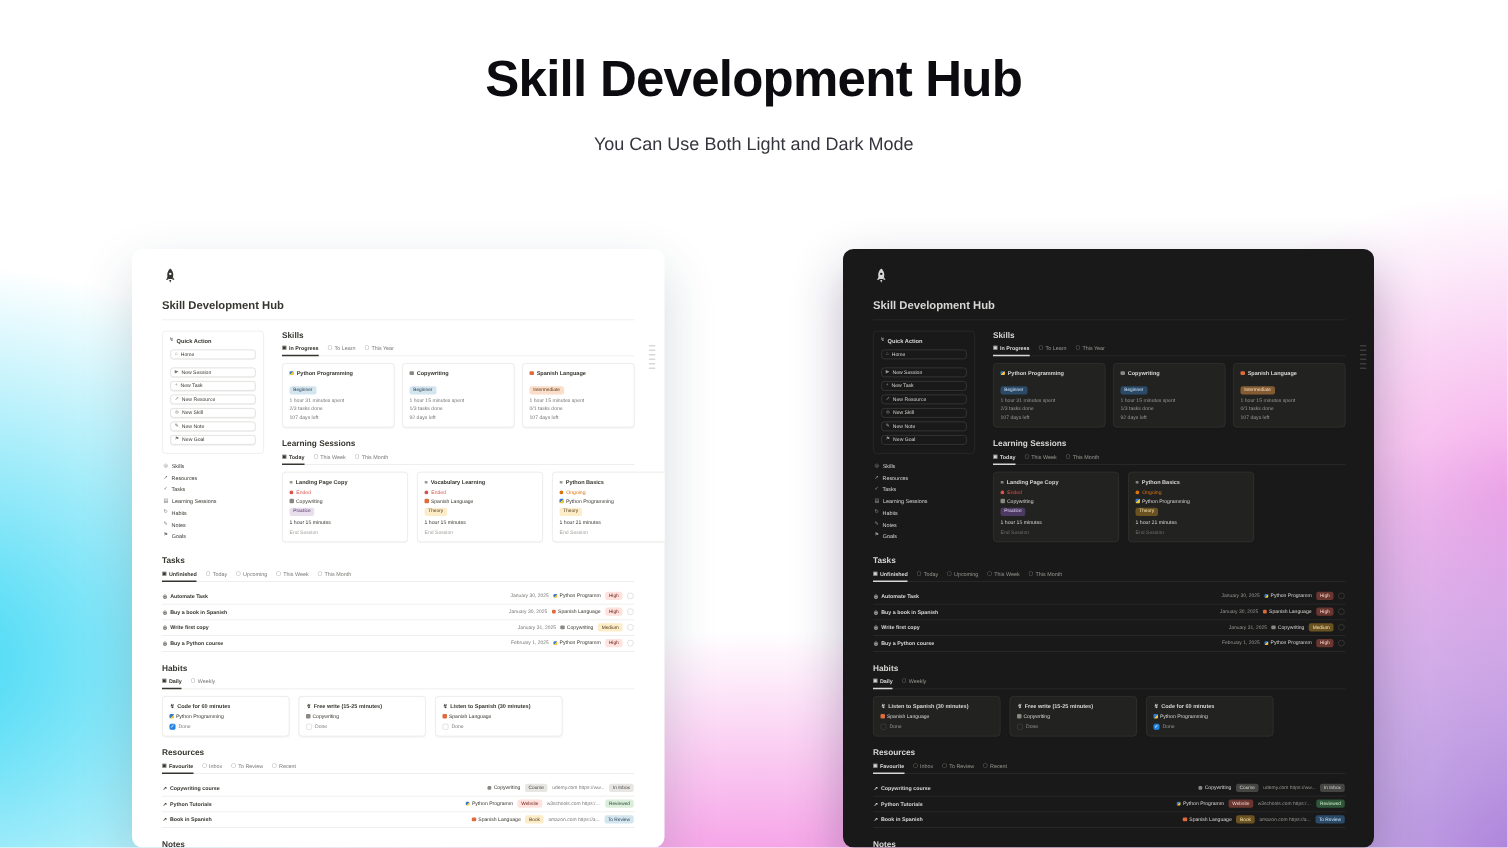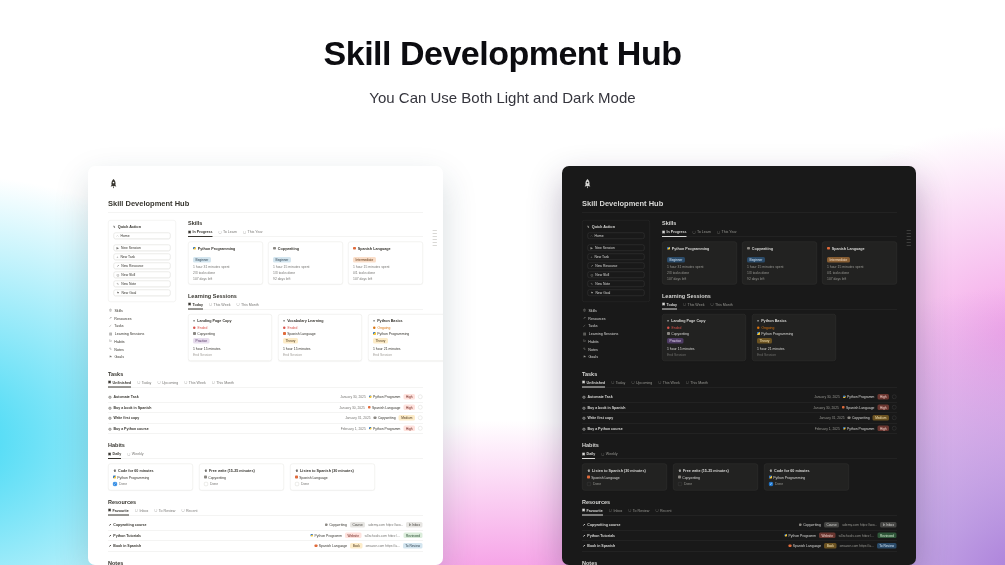--- a/index.html
+++ b/index.html
@@ -8,21 +8,21 @@
     font-family:"Liberation Sans",sans-serif;
     background:
       radial-gradient(620px 430px at -70px 440px, #35d6f4 0%, rgba(53,214,244,0) 62%),
       radial-gradient(680px 400px at 505px 660px, #f06ad8 0%, rgba(240,106,216,0) 60%),
       radial-gradient(600px 460px at 1040px 580px, #a678d8 0%, rgba(166,120,216,0) 64%),
       radial-gradient(430px 330px at 1020px 330px, #f4a6e8 0%, rgba(244,166,232,0) 62%),
       #ffffff;
   }
   .hero{position:absolute;top:34px;left:0;width:100%;text-align:center;}
   .hero h1{margin:0;font-size:34px;font-weight:bold;letter-spacing:-.5px;color:#0c0c10;}
-  .hero p{margin:16px 0 0;font-size:15px;color:#35353d;}
+  .hero p{margin:16px 0 0;font-size:12px;color:#35353d;}
 
   .shot{position:absolute;top:166px;height:399px;overflow:hidden;border-radius:7px;}
   .shot.light{left:88px;width:355px;background:#ffffff;box-shadow:0 14px 34px rgba(30,60,80,.18);}
   .shot.dark{left:562px;width:354px;background:#191919;box-shadow:0 14px 34px rgba(40,20,70,.30);}
   .page-inner{width:710px;height:860px;transform:scale(.5);transform-origin:0 0;
     padding:24px 40px 0 40px;box-sizing:border-box;position:relative;}
 
   
   .light .page-inner{--txt:#37352f;--sub:#787774;--faint:#a5a29d;--bd:#e9e9e7;--bd2:#d9d8d5;--card:#ffffff;--cbd:#e7e6e3;color:var(--txt);}
   .dark  .page-inner{--txt:#d7d7d5;--sub:#979792;--faint:#6d6d6a;--bd:#2c2c2c;--bd2:#3d3d3c;--card:#222221;--cbd:#343433;color:var(--txt);}

